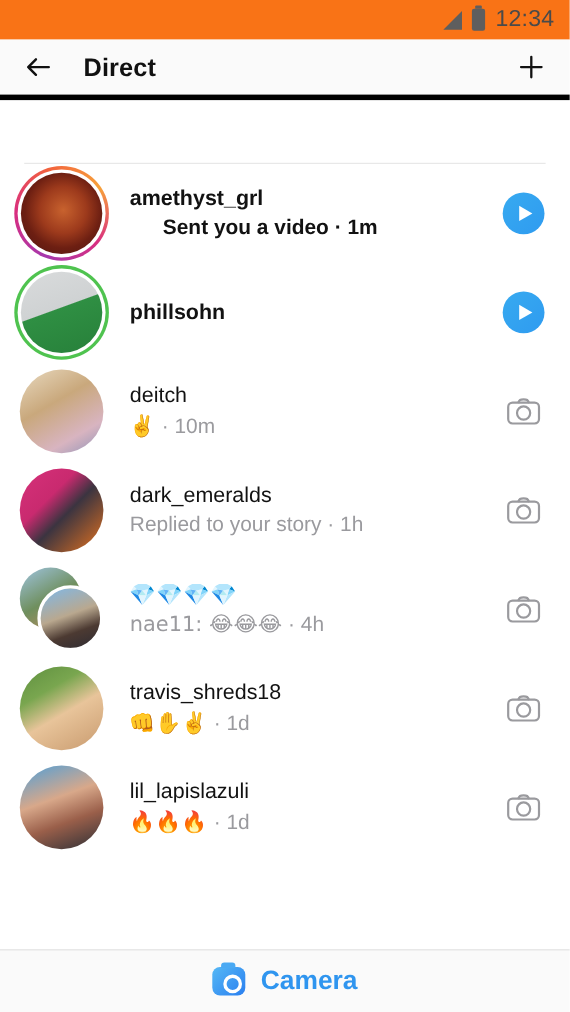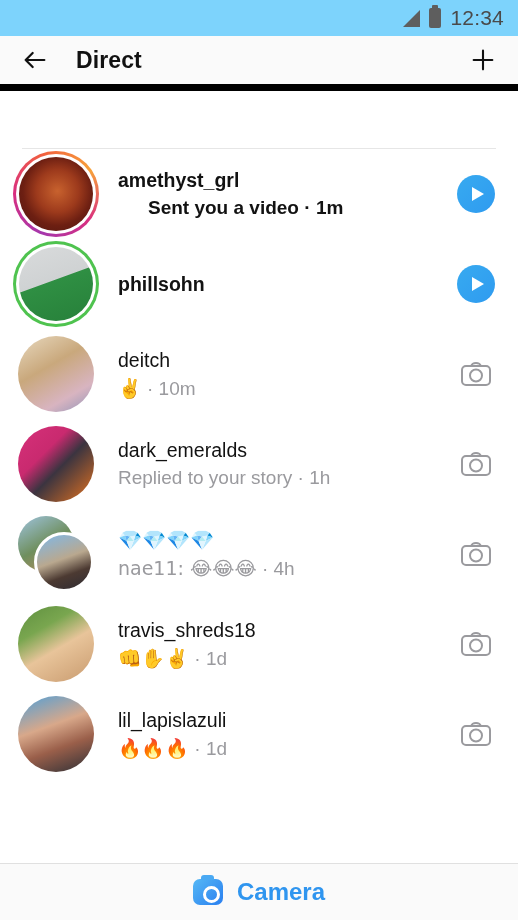--- a/index.html
+++ b/index.html
@@ -6,35 +6,35 @@
   html, body {
     width: 518px; height: 920px;
     font-family: "Liberation Sans", sans-serif;
     background: #ffffff;
     overflow: hidden;
   }
   .phone { position: relative; width: 518px; height: 920px; background:#fff; }
 
   
   .statusbar {
-    height: 36px; background: #7dd3fc;
+    height: 36px; background: #f97316;
     display: flex; align-items: center; justify-content: flex-end;
     padding-right: 14px; gap: 9px;
   }
   .sb-signal { width: 0; height: 0; border-left: 17px solid transparent;
                border-bottom: 17px solid #5e5e5e; }
   .sb-batt { width: 12px; height: 20px; background:#5e5e5e; border-radius:2px; position:relative; }
   .sb-batt:before { content:""; position:absolute; top:-3px; left:3px; width:6px; height:3px;
                     background:#5e5e5e; border-radius:1px 1px 0 0; }
   .sb-time { font-size: 21px; color:#4a4a4a; letter-spacing:.2px; }
 
   
   .header {
     height: 55px; background:#fafafa; display:flex; align-items:center;
-    border-bottom: 7px solid #000000; padding: 0 18px;
+    border-bottom: 5px solid #000000; padding: 0 18px;
   }
   .hdr-back { width:34px; height:34px; display:flex; align-items:center; justify-content:center; }
   .hdr-title { font-size: 23px; font-weight: 700; color:#111; margin-left: 24px; letter-spacing:.1px; }
   .hdr-spacer { flex:1; }
   .hdr-plus { width:34px; height:34px; display:flex; align-items:center; justify-content:center; }
 
   
   .searchwrap { height: 58px; display:flex; align-items:center; padding: 0 22px; position:relative; }
   .search-row { display:flex; align-items:center; gap:11px; }
   .search-ph { font-size:19px; color:#b9b9bd; }

